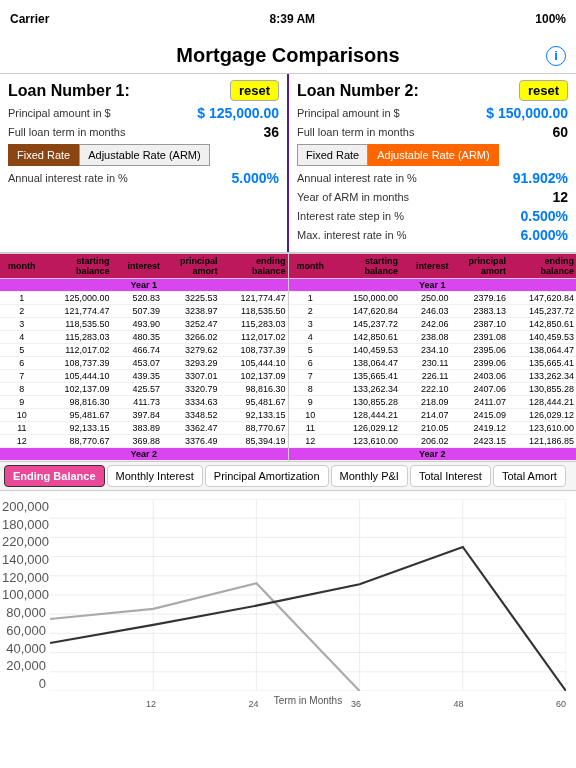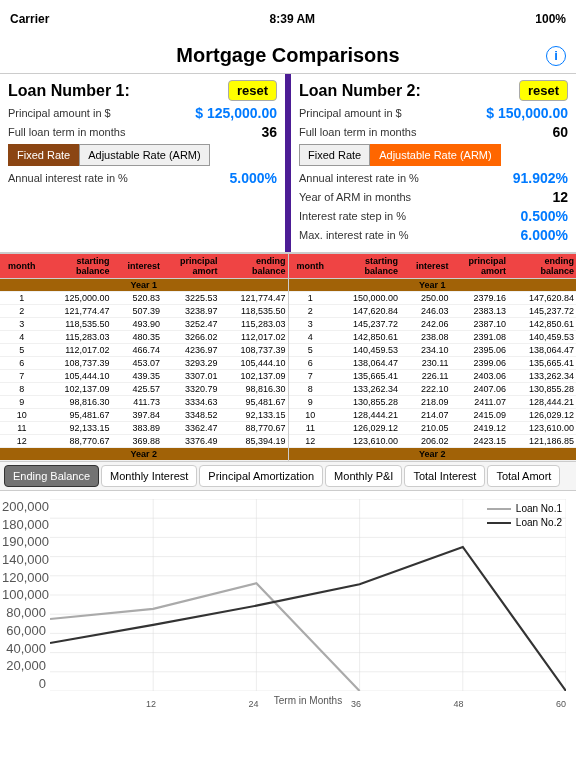--- a/index.html
+++ b/index.html
@@ -1,47 +1,47 @@
 <!DOCTYPE html>
 <html><head>
   <meta charset="utf-8">
   <style>
     * { box-sizing: border-box; margin: 0; padding: 0; }
     body { font-family: -apple-system, Arial, sans-serif; font-size: 11px; background: #fff; width: 576px; min-height: 768px; overflow-x: hidden; }
     .status-bar { display: flex; justify-content: space-between; align-items: center; padding: 12px 10px; font-size: 12px; font-weight: 600; }
     .page-title { text-align: center; font-size: 20px; font-weight: 700; padding: 6px 0; border-bottom: 1px solid #ccc; position: relative; }
     .info-icon { position: absolute; right: 10px; top: 50%; transform: translateY(-50%); width: 20px; height: 20px; border: 1.5px solid #007aff; border-radius: 50%; display: flex; align-items: center; justify-content: center; color: #007aff; font-size: 13px; font-weight: 700; }
     .loans-row { display: flex; border-bottom: 1px solid #ccc; }
-    .loan-col { flex: 1; padding: 6px 8px; border-right: 6px solid #4c1d95; }
+    .loan-col { flex: 1; padding: 6px 8px; border-right: 2px solid #4c1d95; }
     .loan-col:last-child { border-right: none; }
     .loan-header { display: flex; align-items: center; justify-content: space-between; margin-bottom: 4px; }
     .loan-title { font-size: 16px; font-weight: 700; }
     .reset-btn { background: #ffff00; border: 1px solid #aaa; border-radius: 4px; padding: 2px 8px; font-size: 13px; font-weight: 600; cursor: pointer; margin-left: 33px; }
     .loan-field { display: flex; align-items: center; justify-content: space-between; margin-bottom: 3px; font-size: 11px; }
     .field-label { color: #333; }
     .field-value { font-size: 14px; font-weight: 600; color: #007aff; text-align: center; }
     .field-value-black { font-size: 14px; font-weight: 600; color: #000; }
     .tabs-row { display: flex; margin: 4px 0; }
     .tab-btn { padding: 4px 8px; font-size: 11px; border: 1px solid #999; background: #f0f0f0; cursor: pointer; }
     .tab-btn.active { background: #8B4513; color: #fff; border-color: #8B4513; }
     .tab-btn-arm { padding: 4px 8px; font-size: 11px; border: 1px solid #999; cursor: pointer; }
     .tab-btn-arm.active { background: #ff6600; color: #fff; border-color: #ff6600; }
     .arm-fields { margin-top: 2px; }
     .table-section { display: flex; border-top: 1px solid #ccc; }
     .table-col { flex: 1; border-right: 1px solid #ccc; overflow: hidden; }
     .table-col:last-child { border-right: none; }
     table { width: 100%; border-collapse: collapse; font-size: 9px; }
-    th { background: #ef4444; padding: 2px 2px; text-align: right; font-weight: 600; border-bottom: 1px solid #ccc; }
+    th { background: #be185d; padding: 2px 2px; text-align: right; font-weight: 600; border-bottom: 1px solid #ccc; }
     th:first-child { text-align: center; }
     td { padding: 1px 2px; text-align: right; border-bottom: 1px solid #f0f0f0; }
     td:first-child { text-align: center; }
-    .year-row td { background: #a16207; text-align: center; font-weight: 700; font-size: 9px; }
+    .year-row td { background: #d946ef; text-align: center; font-weight: 700; font-size: 9px; }
     .chart-tabs { display: flex; background: #f5f5f5; border-top: 1px solid #ccc; border-bottom: 1px solid #ccc; padding: 3px 4px; gap: 2px; flex-wrap: wrap; }
     .chart-tab { padding: 4px 8px; font-size: 11px; border-radius: 4px; cursor: pointer; border: 1px solid #ccc; background: #fff; }
-    .chart-tab.active { background: #737373; color: #fff; border-color: #333; }
+    .chart-tab.active { background: #ec4899; color: #fff; border-color: #333; font-weight: bold; }
     .chart-area { padding: 8px 10px 20px 50px; height: 220px; position: relative; }
     .chart-container { position: relative; width: 100%; height: 100%; }
     .y-axis { position: absolute; left: -48px; top: 0; height: 100%; display: flex; flex-direction: column; justify-content: space-between; font-size: 13px; color: #555; text-align: right; width: 44px; }
     .x-axis { position: absolute; bottom: -18px; left: 0; right: 0; display: flex; justify-content: space-between; font-size: 9px; color: #555; }
     .legend { position: absolute; top: 4px; right: 4px; font-size: 10px; }
     .legend-item { display: flex; align-items: center; margin-bottom: 3px; }
     .legend-line { width: 24px; height: 2px; margin-right: 5px; }
   </style>
 </head>
 <body>
@@ -161,21 +161,21 @@
             <td>4</td>
             <td>115,283.03</td>
             <td>480.35</td>
             <td>3266.02</td>
             <td>112,017.02</td>
           </tr>
           <tr>
             <td>5</td>
             <td>112,017.02</td>
             <td>466.74</td>
-            <td>4236.97</td>
+            <td>3279.62</td>
             <td>108,737.39</td>
           </tr>
           <tr>
             <td>6</td>
             <td>108,737.39</td>
             <td>453.07</td>
             <td>3293.29</td>
             <td>105,444.10</td>
           </tr>
           <tr>
@@ -340,21 +340,21 @@
   <button class="chart-tab">Monthly P&amp;I</button>
   <button class="chart-tab">Total Interest</button>
   <button class="chart-tab">Total Amort</button>
 </div>
 
 <div class="chart-area">
   <div class="chart-container">
     <div class="y-axis">
       <span>200,000</span>
       <span>180,000</span>
-      <span>190,000</span>
+      <span>220,000</span>
       <span>140,000</span>
       <span>120,000</span>
       <span>100,000</span>
       <span>80,000</span>
       <span>60,000</span>
       <span>40,000</span>
       <span>20,000</span>
       <span>0</span>
     </div>
     <svg width="100%" height="100%" viewBox="0 0 480 180" preserveAspectRatio="none">
@@ -381,25 +381,15 @@
 
       <polyline points="0,135 96,118 192,100 288,80 384,45 480,180" fill="none" stroke="#333" stroke-width="2"></polyline>
     </svg>
     <div class="x-axis">
       <span style="margin-left:96px">12</span>
       <span style="margin-left:0px">24</span>
       <span>36</span>
       <span>48</span>
       <span>60</span>
     </div>
-    <div class="legend">
-      <div class="legend-item">
-        <div class="legend-line" style="background:#aaa"></div>
-        <span>Loan No.1</span>
-      </div>
-      <div class="legend-item">
-        <div class="legend-line" style="background:#333"></div>
-        <span>Loan No.2</span>
-      </div>
-    </div>
   </div>
   <div style="text-align:center; margin-top:4px; font-size:10px; color:#555;">Term in Months</div>
 </div>
 
 </body></html>

